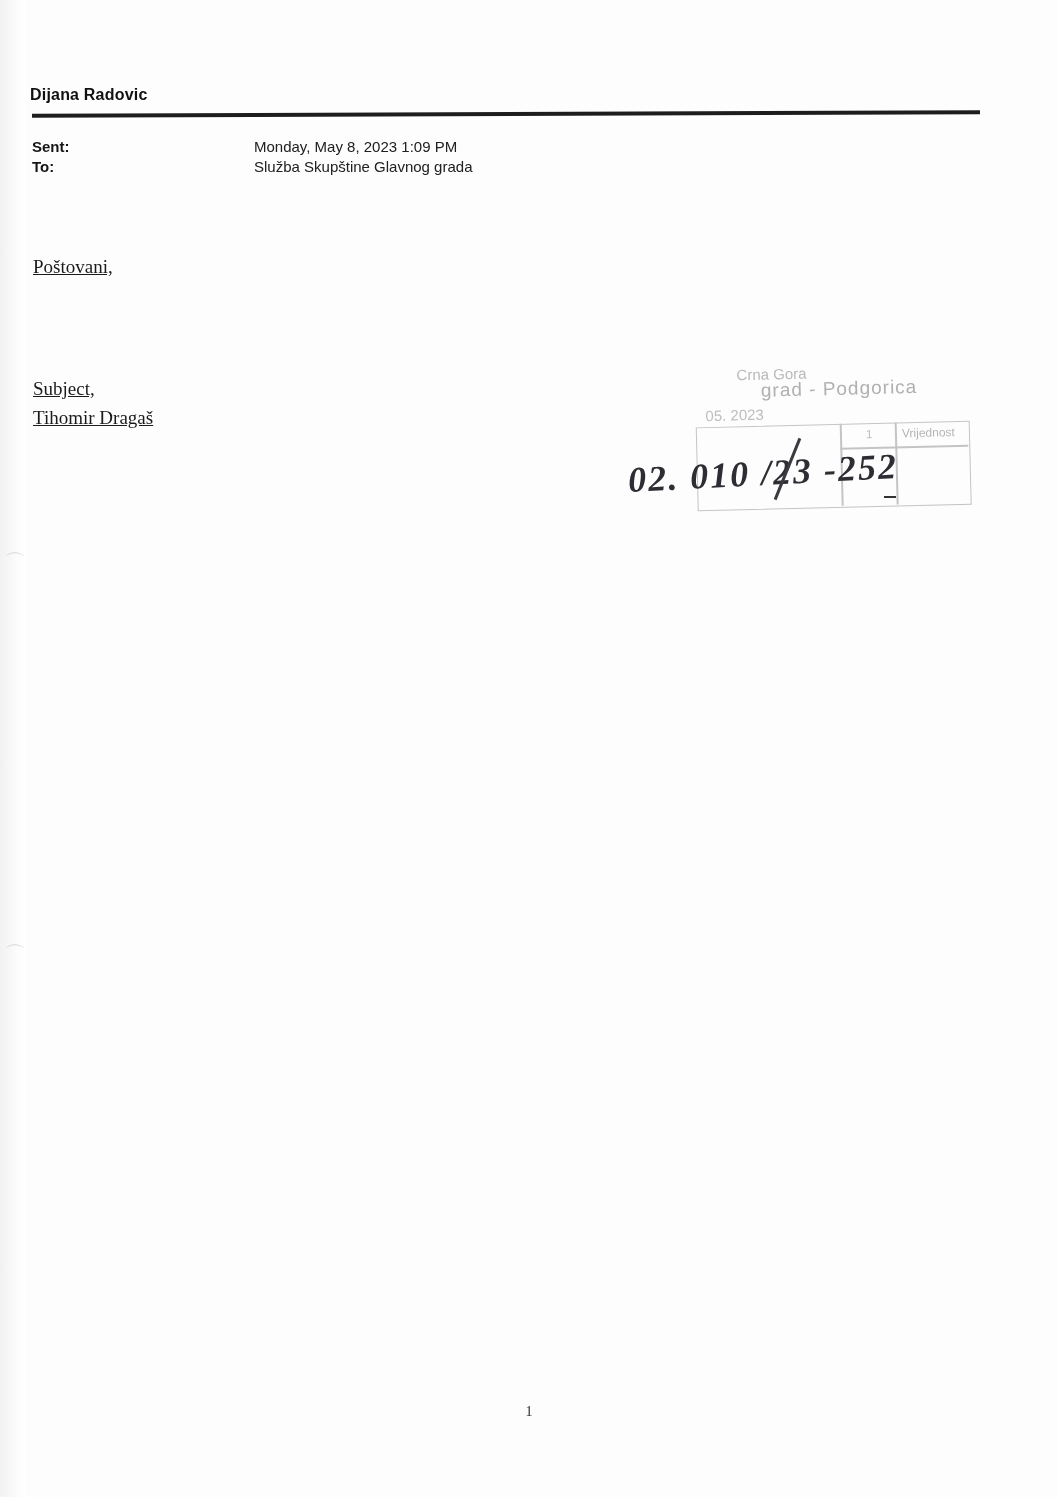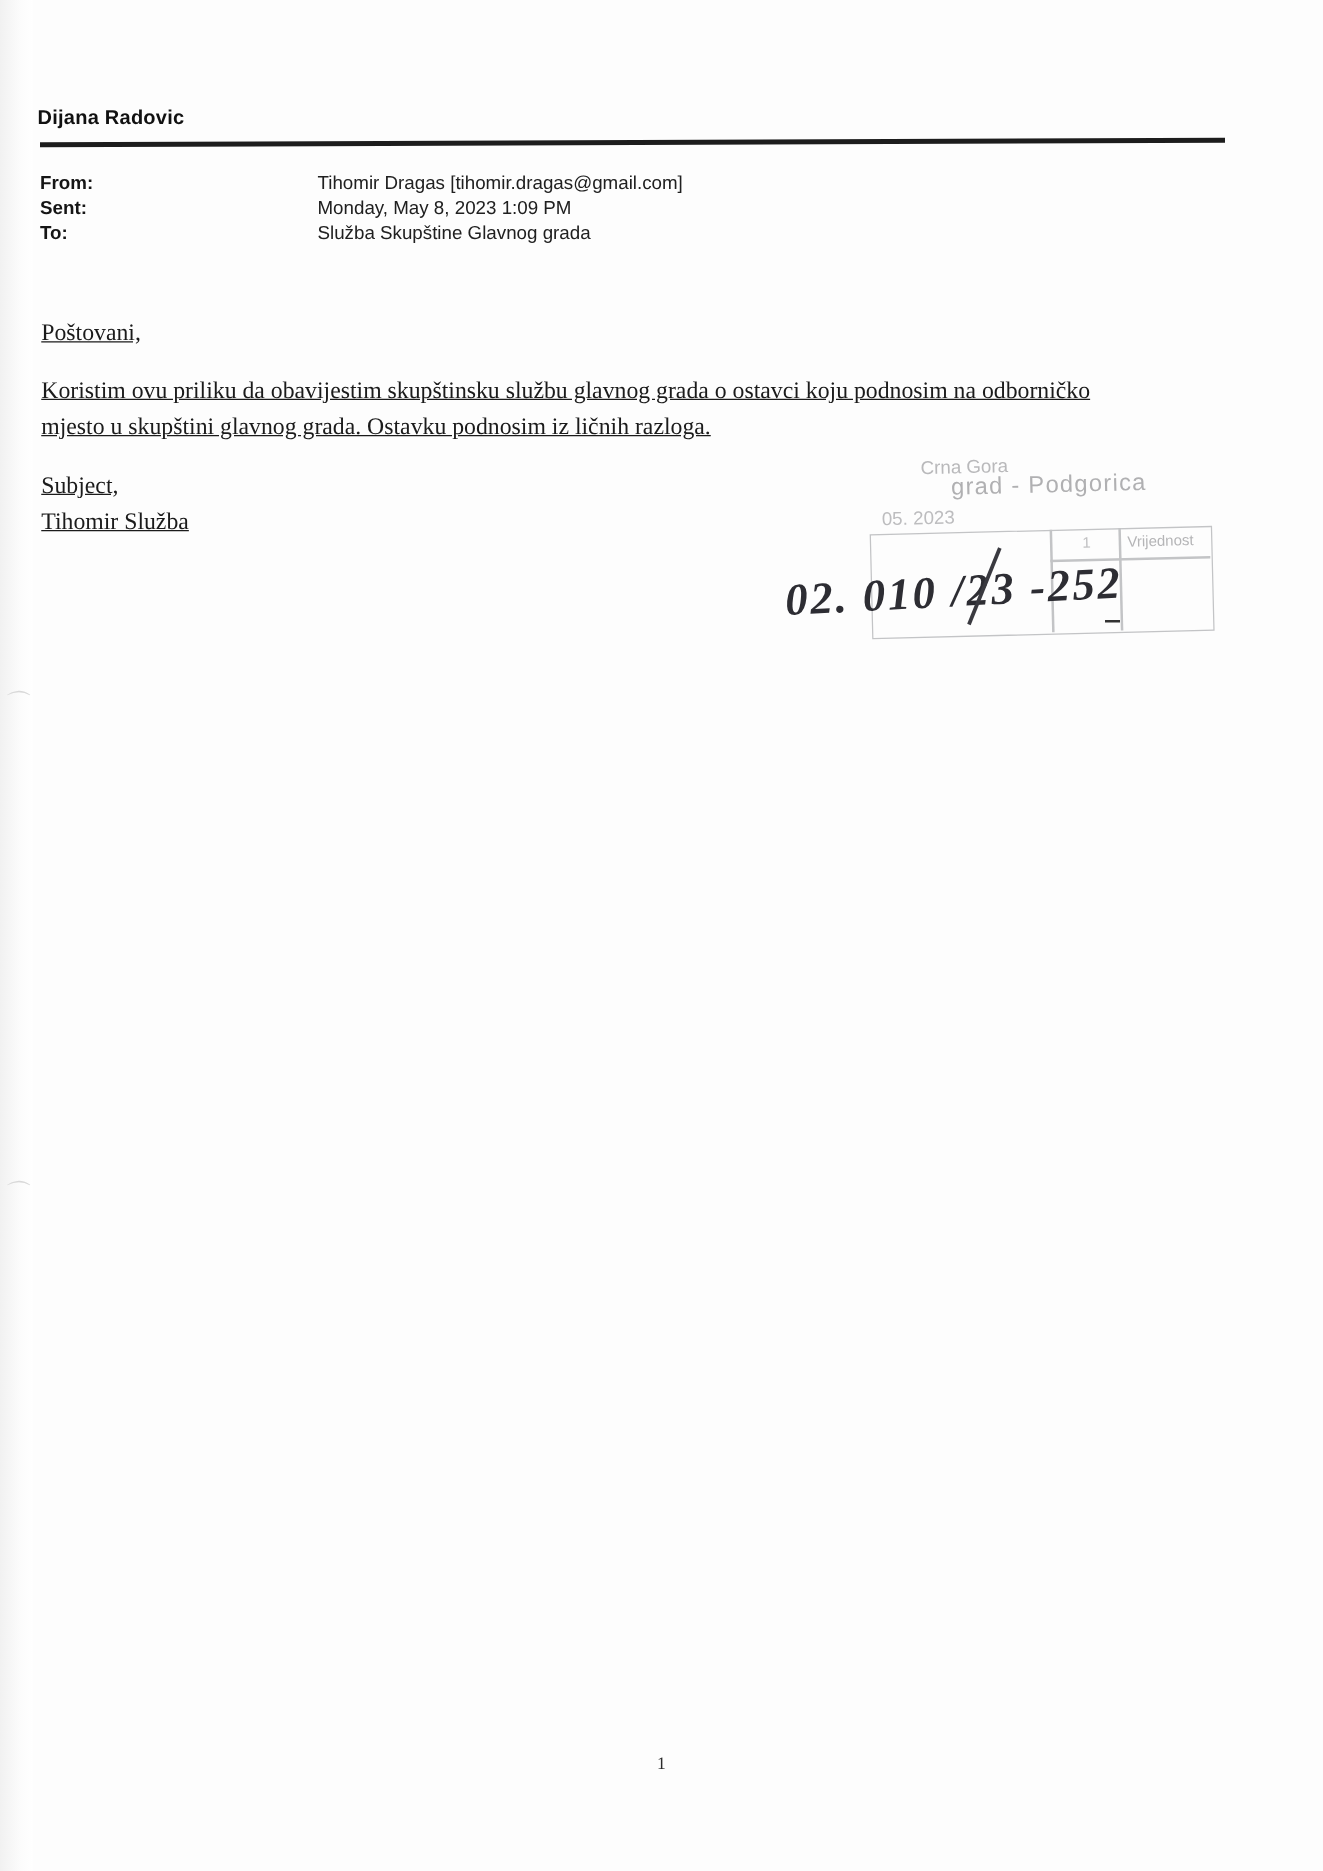--- a/index.html
+++ b/index.html
@@ -212,38 +212,33 @@
 <div class="page">
 
   <div class="scan-edge-left"></div>
   <div class="scan-mark" style="left:4px; top:548px;">⌒</div>
   <div class="scan-mark" style="left:4px; top:940px;">⌒</div>
 
   <div class="header-name">Dijana Radovic</div>
   <div class="header-rule"></div>
 
   <div class="fields">
-    <div class="field-row">
-      <div class="field-label">From:</div>
-      <div class="field-value">Tihomir Dragas [tihomir.dragas@gmail.com]</div>
-    </div>
     <div class="field-row">
       <div class="field-label">Sent:</div>
       <div class="field-value">Monday, May 8, 2023 1:09 PM</div>
     </div>
     <div class="field-row">
       <div class="field-label">To:</div>
       <div class="field-value">Služba Skupštine Glavnog grada</div>
     </div>
   </div>
 
   <div class="body-text salutation">Poštovani,</div>
-  <div class="body-text para">Koristim ovu priliku da obavijestim skupštinsku službu glavnog grada o ostavci koju podnosim na odborničko mjesto u skupštini glavnog grada. Ostavku podnosim iz ličnih razloga.</div>
   <div class="body-text closing">Subject,</div>
-  <div class="body-text closing" style="top:403px;">Tihomir Služba</div>
+  <div class="body-text closing" style="top:403px;">Tihomir Dragaš</div>
 
   <div class="stamp">
     <div class="stamp-line1">Crna Gora</div>
     <div class="stamp-line2">grad - Podgorica</div>
     <div class="stamp-line3">05. 2023</div>
     <div class="stamp-box"></div>
     <div class="stamp-box-divider"></div>
     <div class="stamp-box-divider2"></div>
     <div class="stamp-box-hline"></div>
     <div class="stamp-col-a">1</div>

